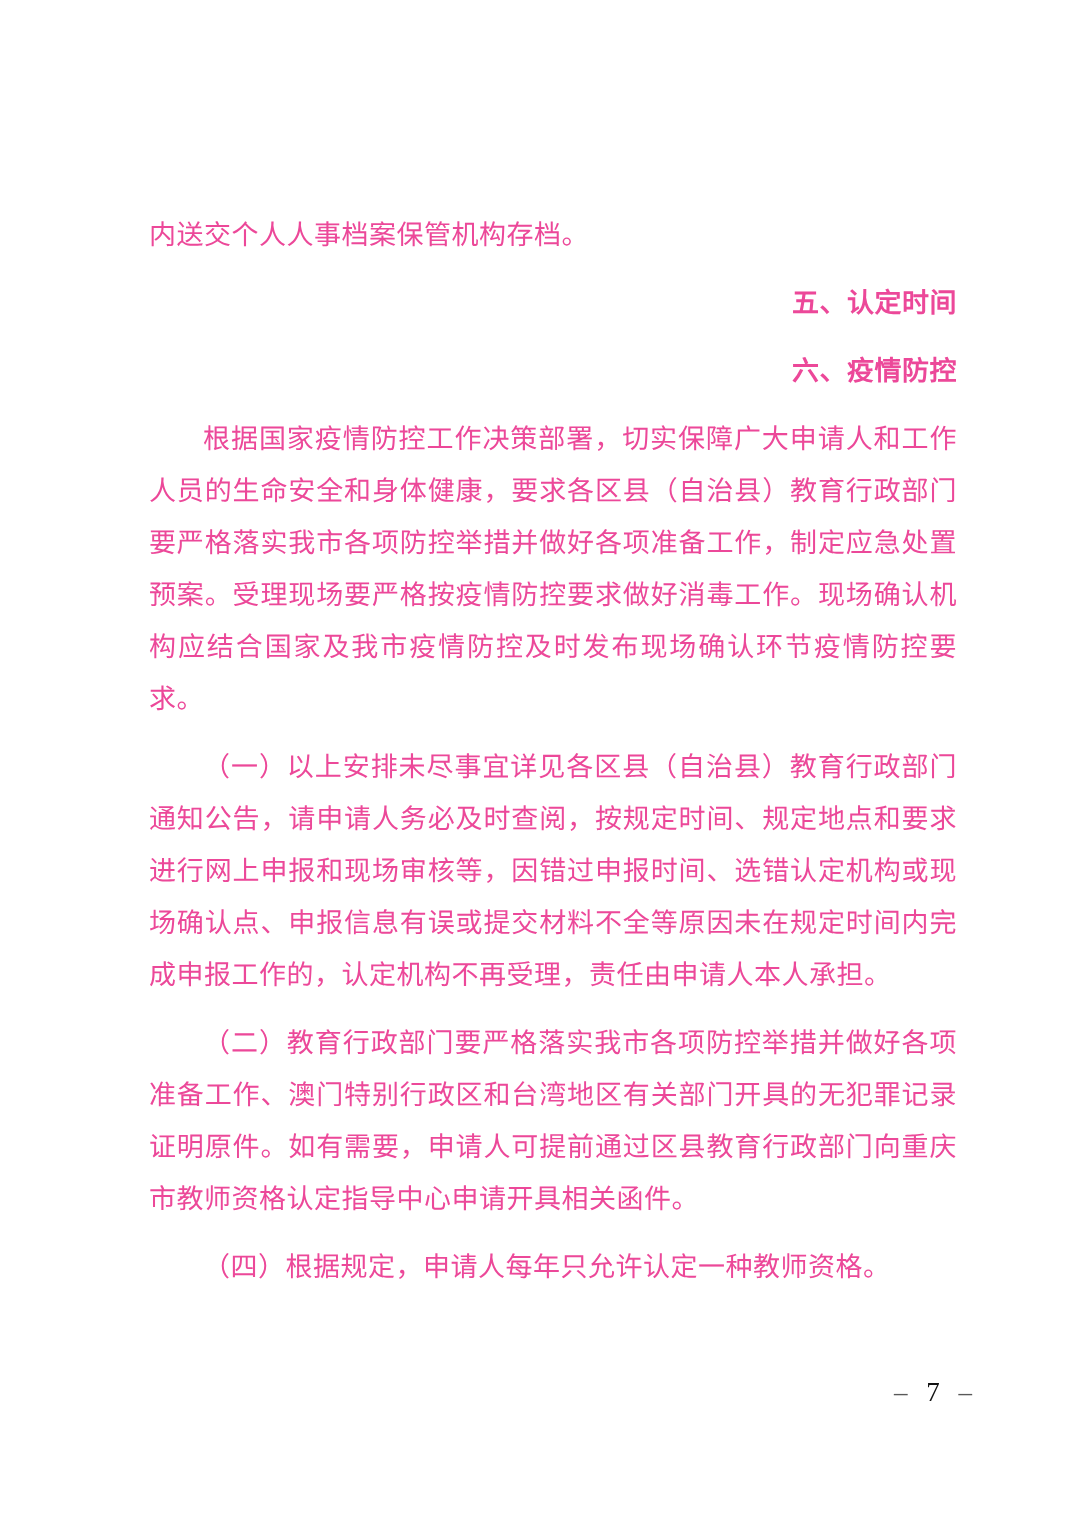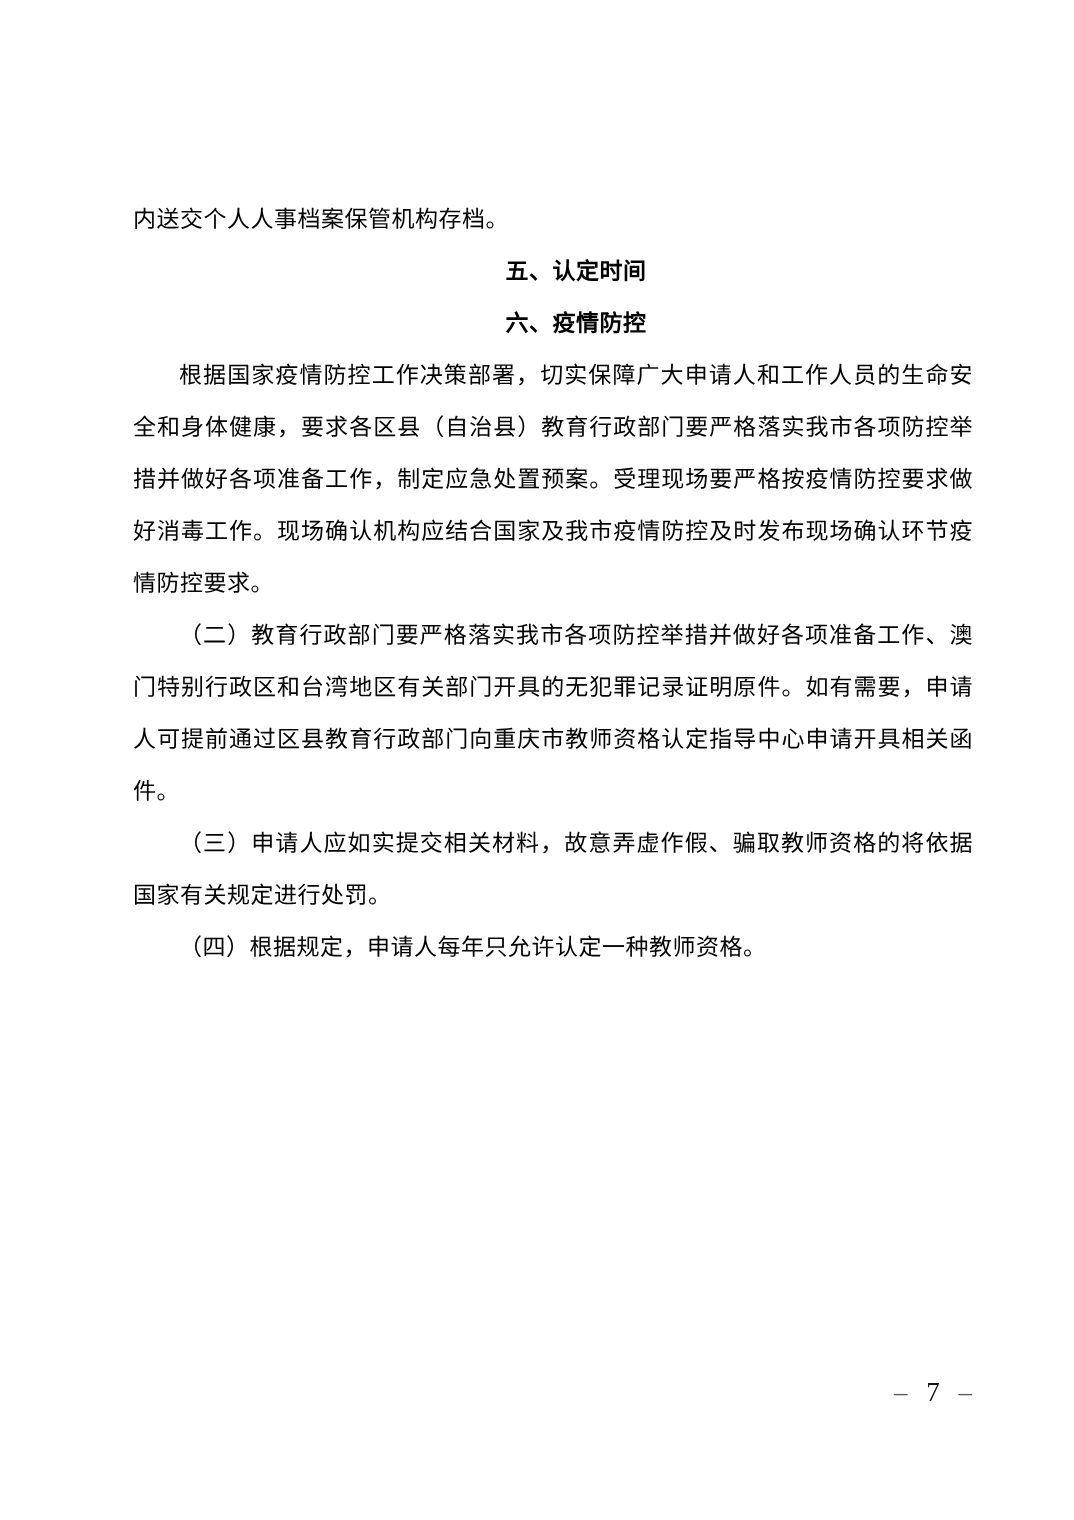--- a/index.html
+++ b/index.html
@@ -16,35 +16,35 @@
     font-family: "Liberation Sans", sans-serif;
     color: #000000;
   }
   .content {
     position: absolute;
     left: 133px;
     top: 193px;
     width: 840px;
   }
   .content p {
-    margin: 0;
-    font-size: 23px;
+    margin: 16px;
+    font-size: 27px;
     line-height: 52px;
     text-align: justify;
     text-justify: inter-character;
     letter-spacing: 0.5px;
     word-break: break-all;
-    color: #000000;
+    color: #ec4899;
   }
   .content p.indent {
     text-indent: 2em;
   }
   .content p.heading {
     font-weight: 700;
-    text-align: center;
+    text-align: right;
   }
   .page-number {
     position: absolute;
     top: 1379px;
     right: 100px;
     font-family: "Liberation Serif", serif;
     font-size: 27px;
     line-height: 27px;
     color: #000000;
     white-space: nowrap;
@@ -67,24 +67,24 @@
     <p>内送交个人人事档案保管机构存档。</p>
 
     <p class="indent heading">五、认定时间</p>
 
 
     <p class="indent heading">六、疫情防控</p>
 
     <p class="indent">根据国家疫情防控工作决策部署，切实保障广大申请人和工作人员的生命安全和身体健康，要求各区县（自治县）教育行政部门要严格落实我市各项防控举措并做好各项准备工作，制定应急处置预案。受理现场要严格按疫情防控要求做好消毒工作。现场确认机构应结合国家及我市疫情防控及时发布现场确认环节疫情防控要求。</p>
 
 
+    <p class="indent">（一）以上安排未尽事宜详见各区县（自治县）教育行政部门通知公告，请申请人务必及时查阅，按规定时间、规定地点和要求进行网上申报和现场审核等，因错过申报时间、选错认定机构或现场确认点、申报信息有误或提交材料不全等原因未在规定时间内完成申报工作的，认定机构不再受理，责任由申请人本人承担。</p>
 
     <p class="indent">（二）教育行政部门要严格落实我市各项防控举措并做好各项准备工作、澳门特别行政区和台湾地区有关部门开具的无犯罪记录证明原件。如有需要，申请人可提前通过区县教育行政部门向重庆市教师资格认定指导中心申请开具相关函件。</p>
 
-    <p class="indent">（三）申请人应如实提交相关材料，故意弄虚作假、骗取教师资格的将依据国家有关规定进行处罚。</p>
 
     <p class="indent">（四）根据规定，申请人每年只允许认定一种教师资格。</p>
   </div>
 
   <div class="page-number">
     <span class="dash">–</span>
     <span class="num">7</span>
     <span class="dash">–</span>
   </div>
 

